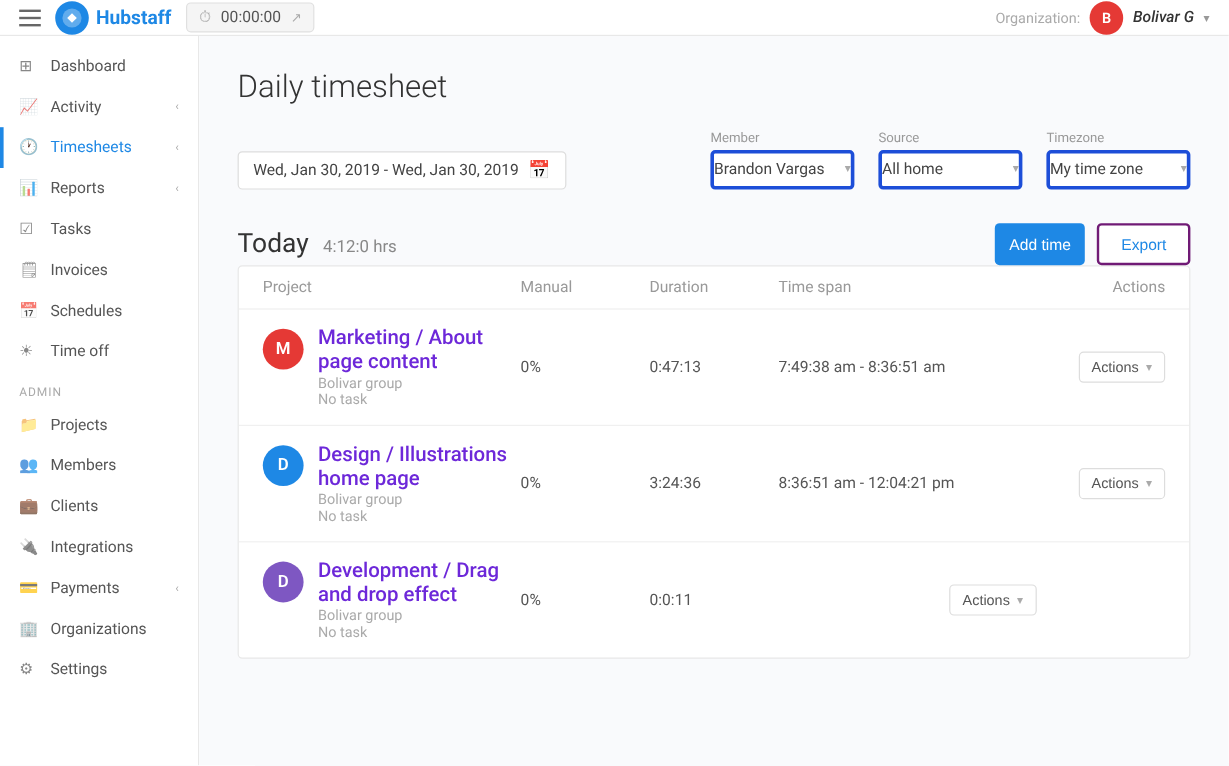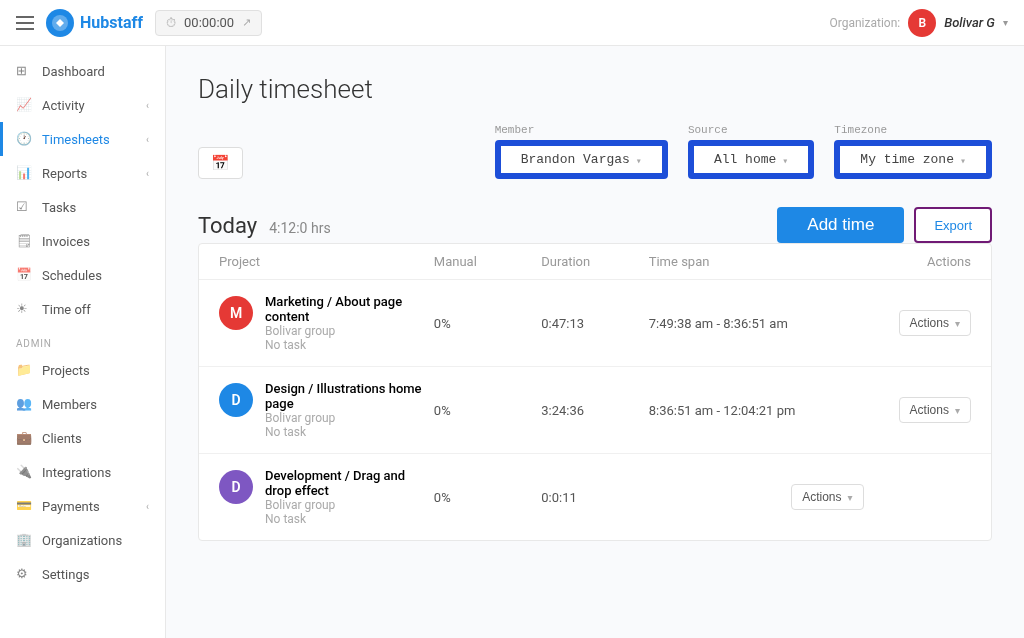--- a/index.html
+++ b/index.html
@@ -1,19 +1,19 @@
 <!DOCTYPE html>
 <html><head>
   <meta charset="utf-8">
   <style>
     * { box-sizing: border-box; margin: 0; padding: 0; }
     body { font-family: -apple-system, BlinkMacSystemFont, 'Segoe UI', Roboto, sans-serif; background: #fff; color: #333; font-size: 14px; display: flex; flex-direction: column; height: 638px; overflow: hidden; }
 
     
-    .topbar { display: flex; align-items: center; justify-content: space-between; background: #fff; border-bottom: 1px solid #e8e8e8; height: 46px; padding: 0 16px; }
+    .topbar { display: flex; align-items: center; justify-content: space-between; background: #fff; border-bottom: 1px solid #e8e8e8; height: 30px; padding: 0 16px; }
     .topbar-left { display: flex; align-items: center; gap: 12px; }
     .hamburger { cursor: pointer; display: flex; flex-direction: column; gap: 4px; }
     .hamburger span { display: block; width: 18px; height: 2px; background: #666; }
     .logo { display: flex; align-items: center; gap: 6px; font-weight: 700; font-size: 16px; color: #1e88e5; }
     .logo-icon { width: 28px; height: 28px; background: #1e88e5; border-radius: 50%; display: flex; align-items: center; justify-content: center; }
     .logo-icon svg { width: 18px; height: 18px; }
     .timer-widget { display: flex; align-items: center; gap: 8px; background: #f5f5f5; border: 1px solid #e0e0e0; border-radius: 4px; padding: 4px 10px; font-size: 13px; color: #555; }
     .timer-icon { color: #aaa; }
     .topbar-right { display: flex; align-items: center; gap: 8px; font-size: 13px; color: #888; margin-left: 24px; }
     .org-label { color: #aaa; font-size: 12px; }
@@ -35,42 +35,42 @@
 
     
     .main { flex: 1; background: #f9fafc; overflow-y: auto; padding: 28px 32px; }
 
     .page-title { font-size: 26px; font-weight: 300; color: #333; margin-bottom: 20px; }
 
     .filters-row { display: flex; align-items: flex-end; gap: 24px; margin-bottom: 28px; flex-wrap: wrap; }
     .date-picker { display: flex; align-items: center; gap: 8px; background: #fff; border: 1px solid #ddd; border-radius: 4px; padding: 6px 12px; font-size: 13px; color: #444; cursor: pointer; }
     .calendar-icon { color: #1e88e5; font-size: 15px; }
 
-    .filter-group { display: flex; flex-direction: column; gap: 4px; font-family: Liberation Mono, monospace; }
+    .filter-group { display: flex; flex-direction: column; gap: 4px; }
     .filter-label { font-size: 11px; color: #999; }
-    .filter-select { display: flex; align-items: flex-end; gap: 6px; background: #fff; border: 6px solid #1d4ed8; border-radius: 4px; padding: 6px 20px; font-size: 13px; color: #444; cursor: pointer; min-width: 120px; }
+    .filter-select { display: flex; align-items: flex-start; gap: 6px; background: #fff; border: 3px solid #1d4ed8; border-radius: 4px; padding: 6px 0; font-size: 13px; color: #444; cursor: pointer; min-width: 120px; }
     .filter-select .chevron { margin-left: auto; font-size: 10px; color: #aaa; }
 
     .today-row { display: flex; align-items: center; justify-content: space-between; }
     .today-info { display: flex; align-items: baseline; gap: 12px; }
     .today-label { font-size: 22px; font-weight: 400; color: #333; }
     .today-duration { font-size: 14px; color: #888; }
     .today-actions { display: flex; gap: 10px; }
-    .btn-primary { background: #1e88e5; color: #fff; border: none; border-radius: 4px; padding: 8px 30px; font-size: 17px; cursor: pointer; font-weight: 500; }
+    .btn-primary { background: #1e88e5; color: #fff; border: none; border-radius: 4px; padding: 8px 12px; font-size: 13px; cursor: pointer; font-weight: 500; }
     .btn-secondary { background: #fff; color: #1e88e5; border: 2px solid #701a75; border-radius: 4px; padding: 8px 18px; font-size: 13px; cursor: pointer; font-weight: 500; }
 
     
     .table-container { background: #fff; border-radius: 4px; border: 1px solid #e8e8e8; overflow: hidden; }
     .table-header { display: grid; grid-template-columns: 2fr 1fr 1fr 2fr 1fr; padding: 10px 20px; border-bottom: 1px solid #eee; }
     .table-header-cell { font-size: 13px; color: #999; font-weight: 400; }
     .table-row { display: grid; grid-template-columns: 2fr 1fr 1fr 2fr 1fr; padding: 14px 20px; border-bottom: 1px solid #f0f0f0; align-items: center; }
     .table-row:last-child { border-bottom: none; }
     .project-cell { display: flex; align-items: flex-start; gap: 12px; }
     .project-avatar { width: 34px; height: 34px; border-radius: 50%; display: flex; align-items: center; justify-content: center; color: #fff; font-size: 14px; font-weight: 600; flex-shrink: 0; margin-top: 2px; }
-    .project-info .project-name { font-size: 13px; color: #000000; font-weight: 500; }
+    .project-info .project-name { font-size: 17px; color: #6d28d9; font-weight: 500; }
     .project-info .project-group { font-size: 12px; color: #aaa; }
     .project-info .project-task { font-size: 12px; color: #aaa; }
     .cell-value { font-size: 13px; color: #555; }
     .actions-btn { display: flex; align-items: center; gap: 6px; background: #fff; border: 1px solid #ddd; border-radius: 4px; padding: 5px 10px; font-size: 12px; color: #555; cursor: pointer; white-space: nowrap; }
     .actions-btn .chevron { font-size: 10px; color: #aaa; }
   </style>
 </head>
 <body>
 
 <div class="topbar">
@@ -175,20 +175,21 @@
       <span class="icon">⚙</span>
       <span>Settings</span>
     </div>
   </nav>
 
   <main class="main">
     <h1 class="page-title">Daily timesheet</h1>
 
     <div class="filters-row">
       <div class="date-picker">
+        <span>Wed, Jan 30, 2019 - Wed, Jan 30, 2019</span>
         <span class="calendar-icon">📅</span>
       </div>
       <div style="margin-left:auto; display:flex; gap:20px; align-items:flex-end;">
         <div class="filter-group">
           <span class="filter-label">Member</span>
           <div class="filter-select">
             <span>Brandon Vargas</span>
             <span class="chevron">▾</span>
           </div>
         </div>

